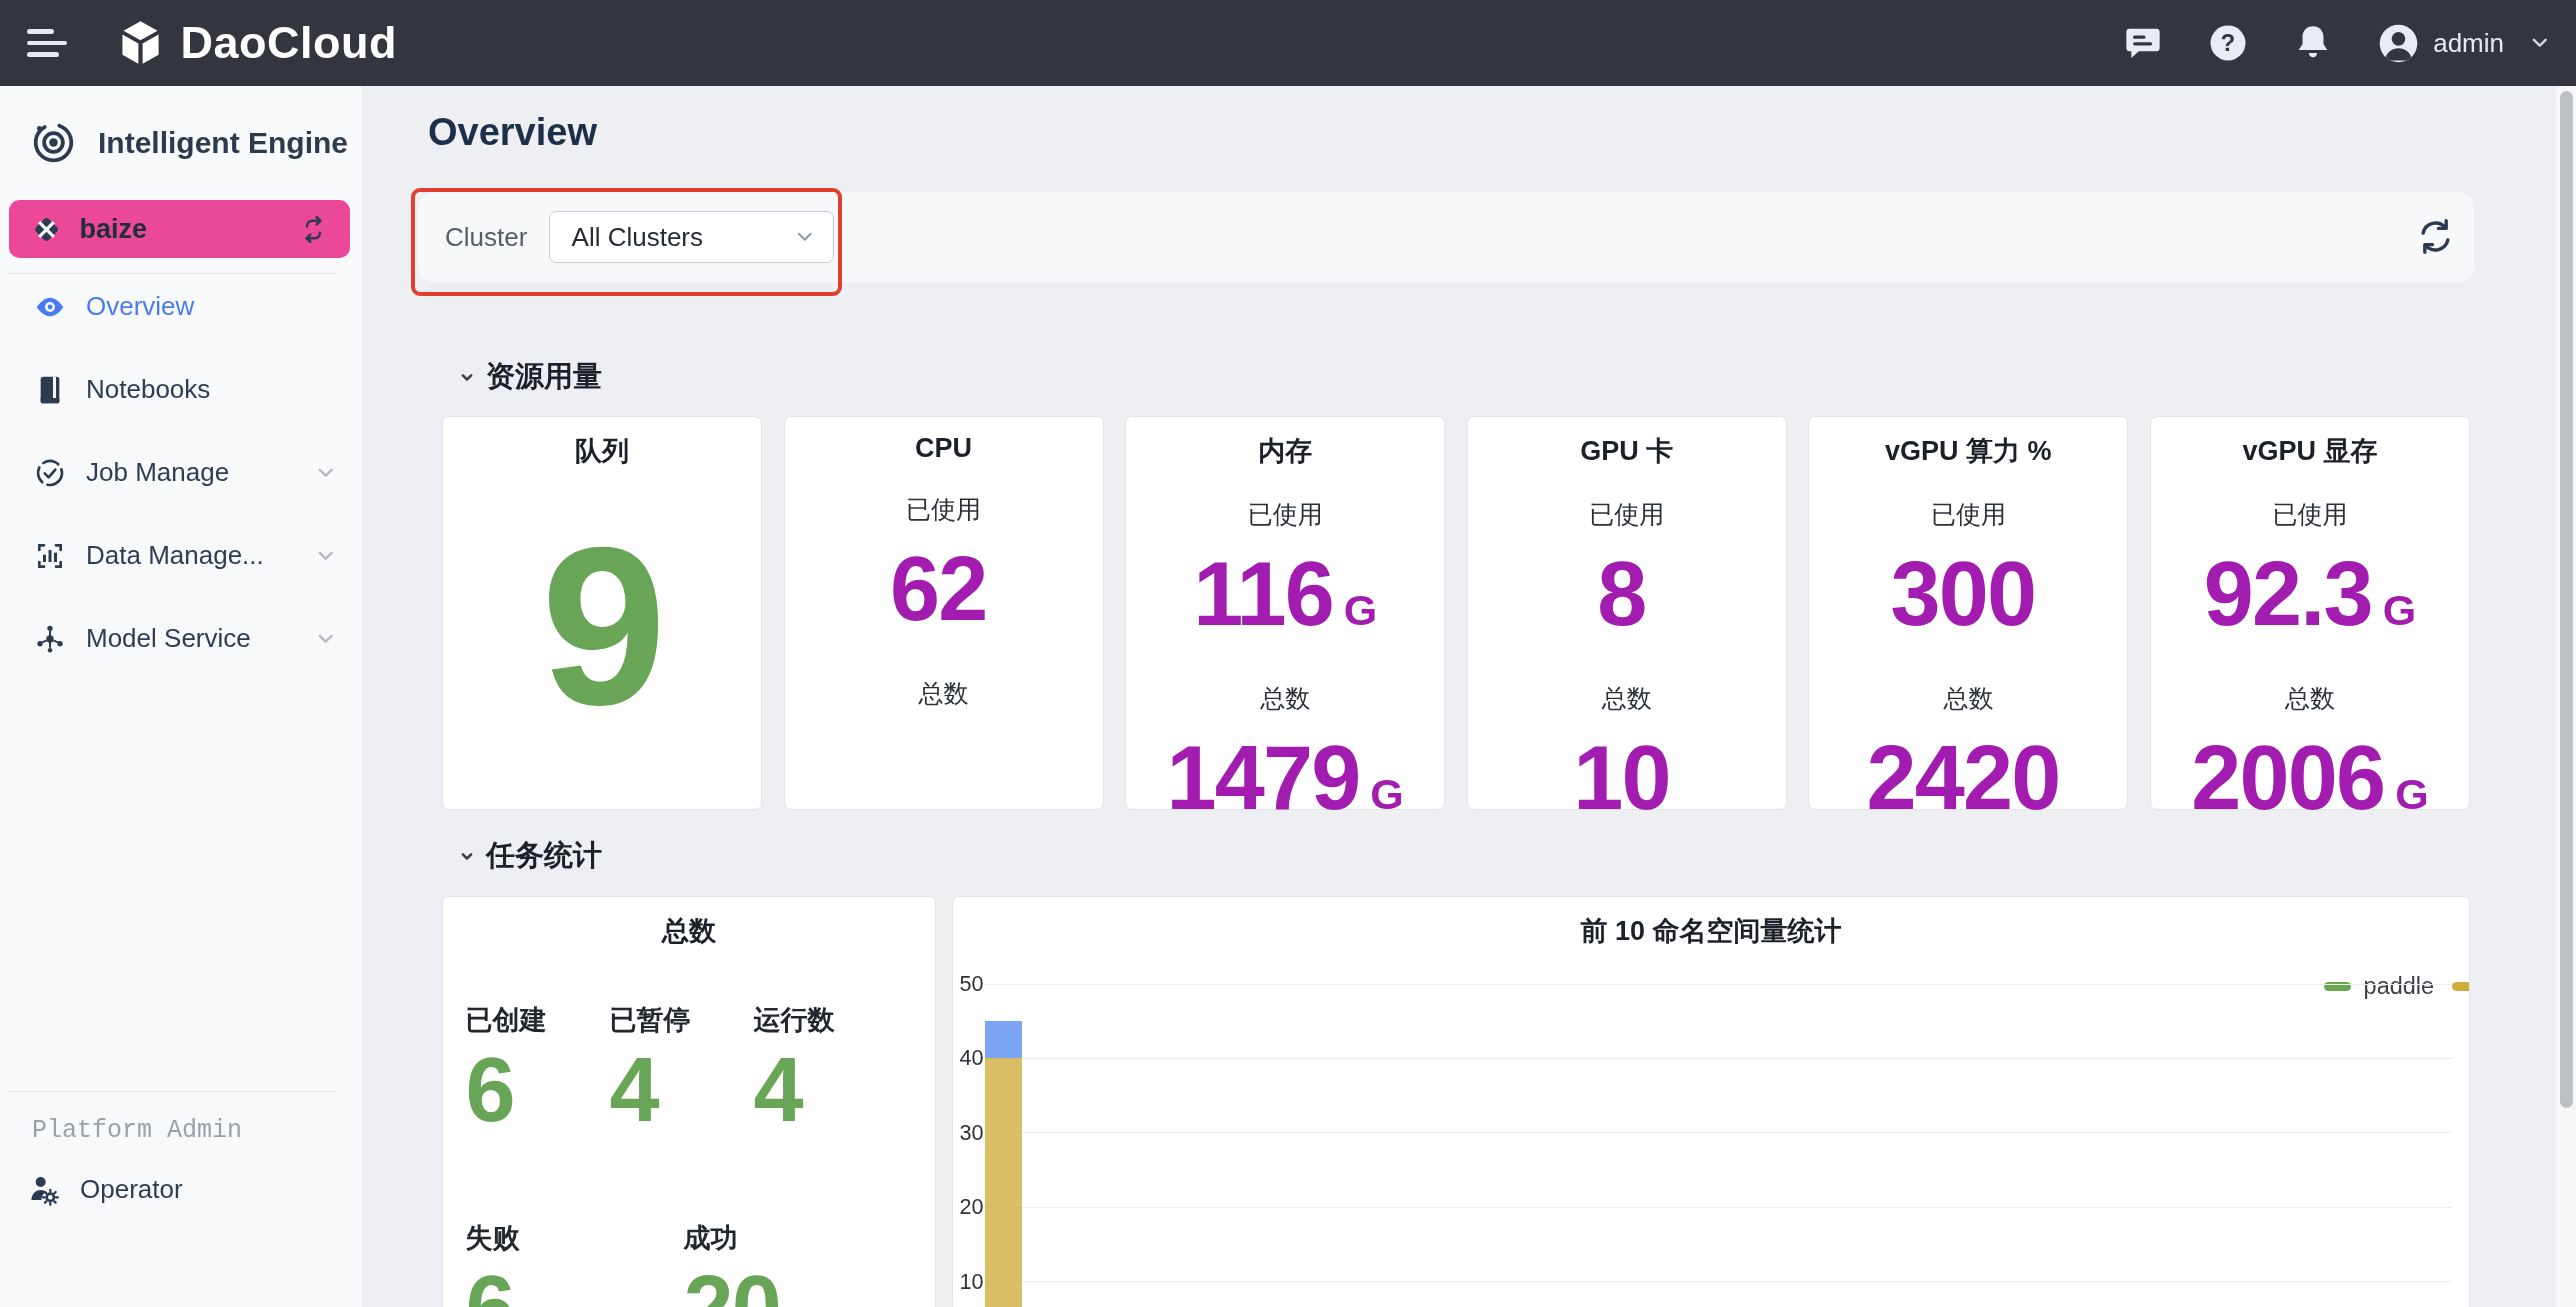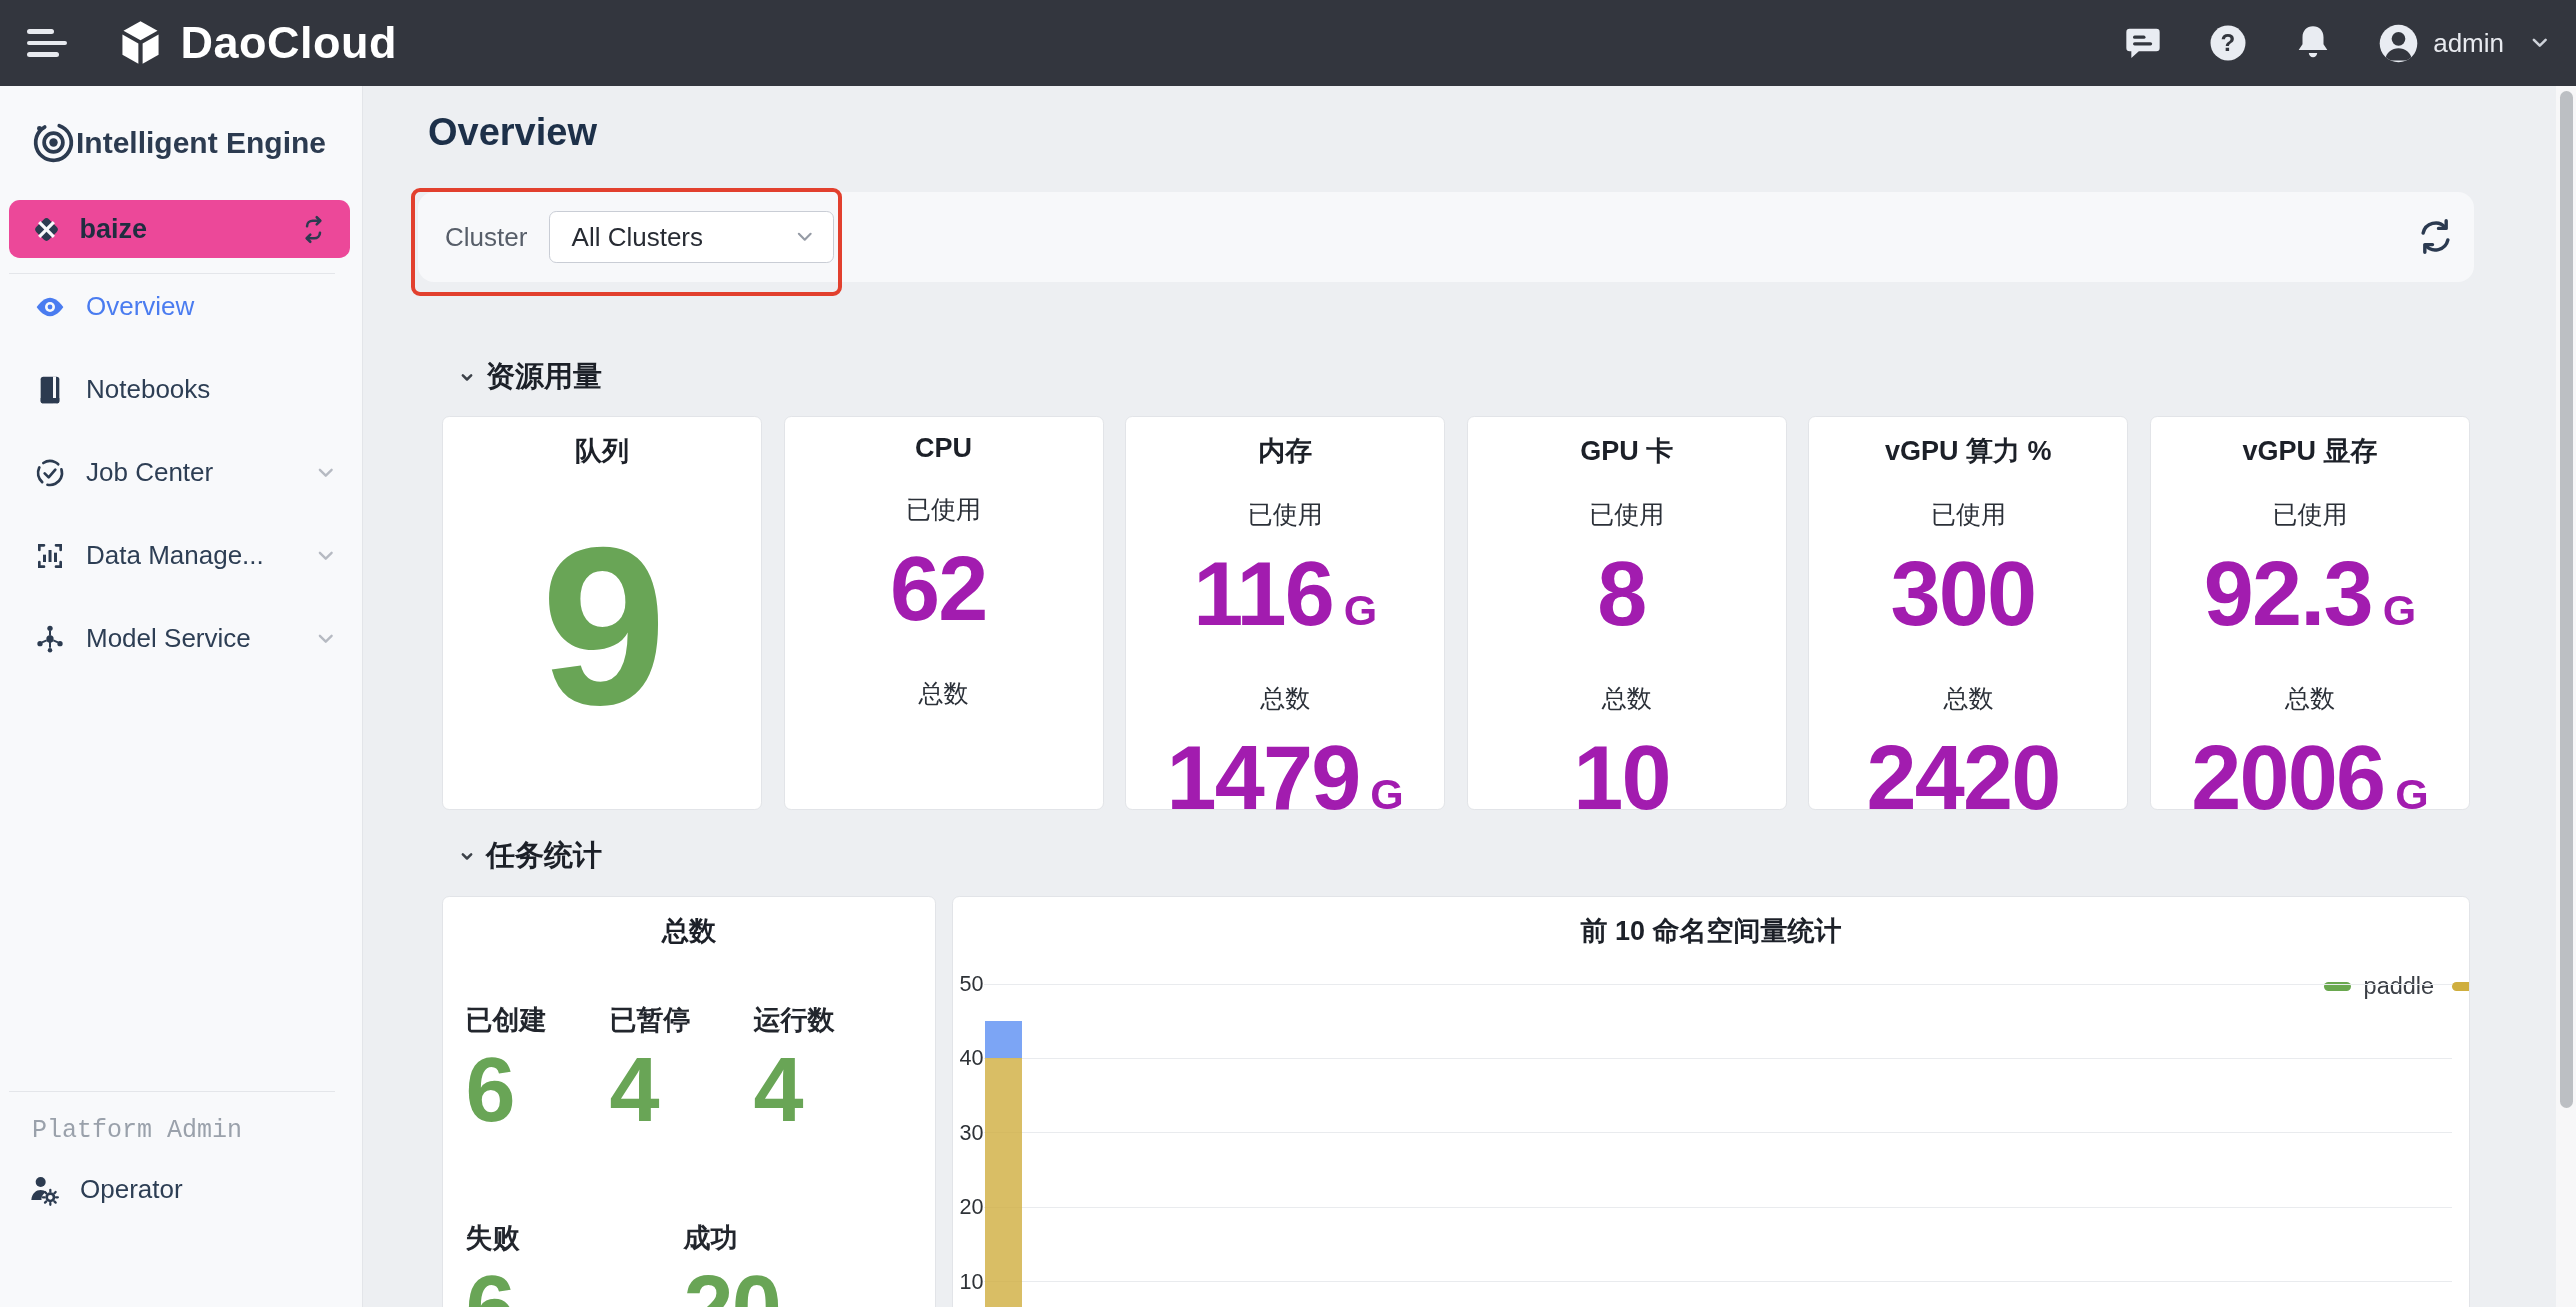--- a/index.html
+++ b/index.html
@@ -20,21 +20,21 @@
   .brand-name { color:#ffffff; font-size:45px; font-weight:bold; letter-spacing:0.5px; }
   .topbar-right { margin-left:auto; display:flex; align-items:center; margin-right:25px; }
   .tb-icon { width:40px; height:40px; margin-left:45px; cursor:pointer; }
   .avatar { width:41px; height:41px; margin-left:45px; cursor:pointer; }
   .admin-name { color:#e8eaef; font-size:26px; margin-left:14.4px; }
   .tb-chevron { width:23.5px; height:23.5px; margin-left:23.5px; cursor:pointer; }
 
   
   .sidebar { position:absolute; left:0; top:86px; bottom:0; width:363px; background:#f8f9fb;
              border-right:0.9px solid #e3e5e9; z-index:5; }
-  .product-row { display:flex; align-items:center; margin:34px 0 0 31px; gap:0; }
+  .product-row { display:flex; align-items:center; margin:34px 0 0 31px; gap:22px; }
   .product-row svg { width:45px; height:45px; }
   .product-name { font-size:30px; font-weight:bold; color:#2c3b50; }
   .workspace { position:absolute; top:114px; left:9px; right:11.7px; height:58px; background:#ec4899;
                border-radius:10.8px; display:flex; align-items:center; padding:0 21.6px; cursor:pointer; }
   .ws-gem { width:31px; height:31px; }
   .ws-name { margin-left:18px; font-size:27px; font-weight:bold; color:#1f2d40; }
   .ws-swap { margin-left:auto; width:31px; height:31px; cursor:pointer; }
   .sb-divider { position:absolute; left:9px; right:27px; height:0.9px; background:#e4e6ea; }
   .d1 { top:187px; } .d2 { top:1005px; }
   .menu { position:absolute; top:179px; left:0; right:0; }
@@ -198,21 +198,21 @@
         <rect x="28.5" y="4" width="4.5" height="40" fill="#f8f9fb"></rect>
         <path d="M10 36h28v4a4 4 0 0 1-4 4H14a4 4 0 0 1-4-4z" fill="#2c3b50"></path>
       </svg>
       <span class="mi-label">Notebooks</span>
     </div>
     <div class="menu-item">
       <svg class="mi-icon" viewBox="0 0 48 48" fill="none" stroke="#2c3b50" stroke-width="4" stroke-linecap="round" stroke-linejoin="round">
         <circle cx="24" cy="24" r="18" stroke-dasharray="24 9" transform="rotate(25 24 24)"></circle>
         <path d="M16 24.5l6 6 10-11.5"></path>
       </svg>
-      <span class="mi-label">Job Center</span>
+      <span class="mi-label">Job Manage</span>
       <svg class="mi-chevron" viewBox="0 0 24 24" fill="none" stroke="#b6bac2" stroke-width="2.4" stroke-linecap="round" stroke-linejoin="round">
         <path d="M6 9l6 6 6-6"></path>
       </svg>
     </div>
     <div class="menu-item">
       <svg class="mi-icon" viewBox="0 0 48 48" fill="none" stroke="#2c3b50" stroke-width="4" stroke-linecap="round">
         <path d="M8 15V8h7M33 8h7v7M40 33v7h-7M15 40H8v-7"></path>
         <rect x="13.5" y="22" width="4.5" height="11" fill="#2c3b50" stroke="none"></rect>
         <rect x="21.8" y="15" width="4.5" height="18" fill="#2c3b50" stroke="none"></rect>
         <rect x="30" y="19" width="4.5" height="14" fill="#2c3b50" stroke="none"></rect>

